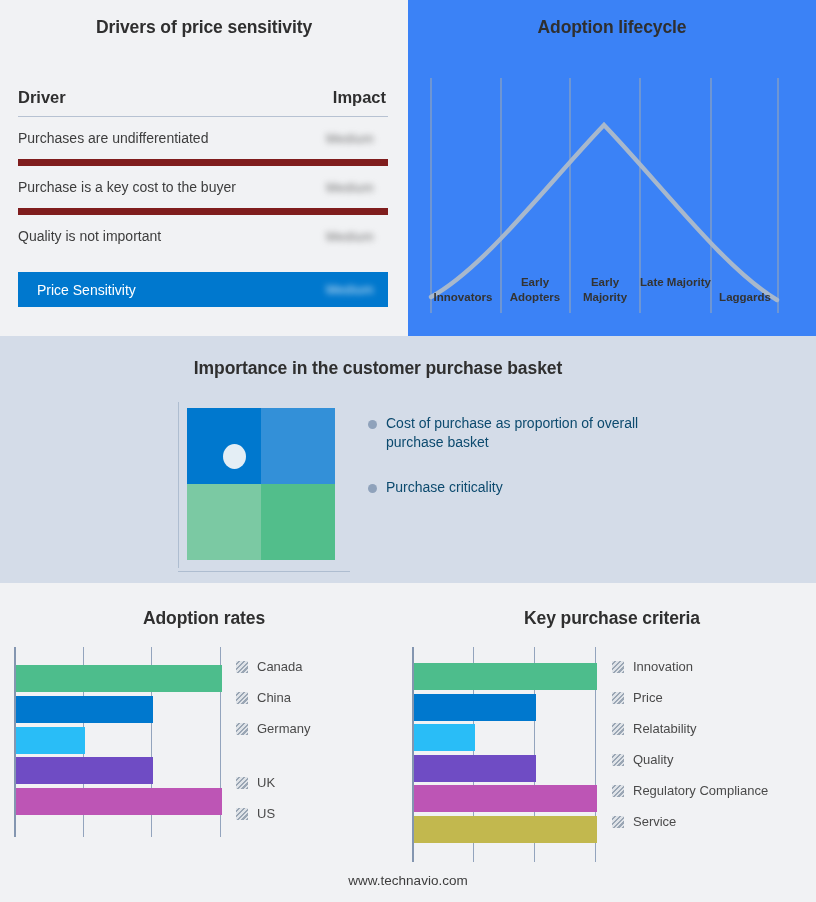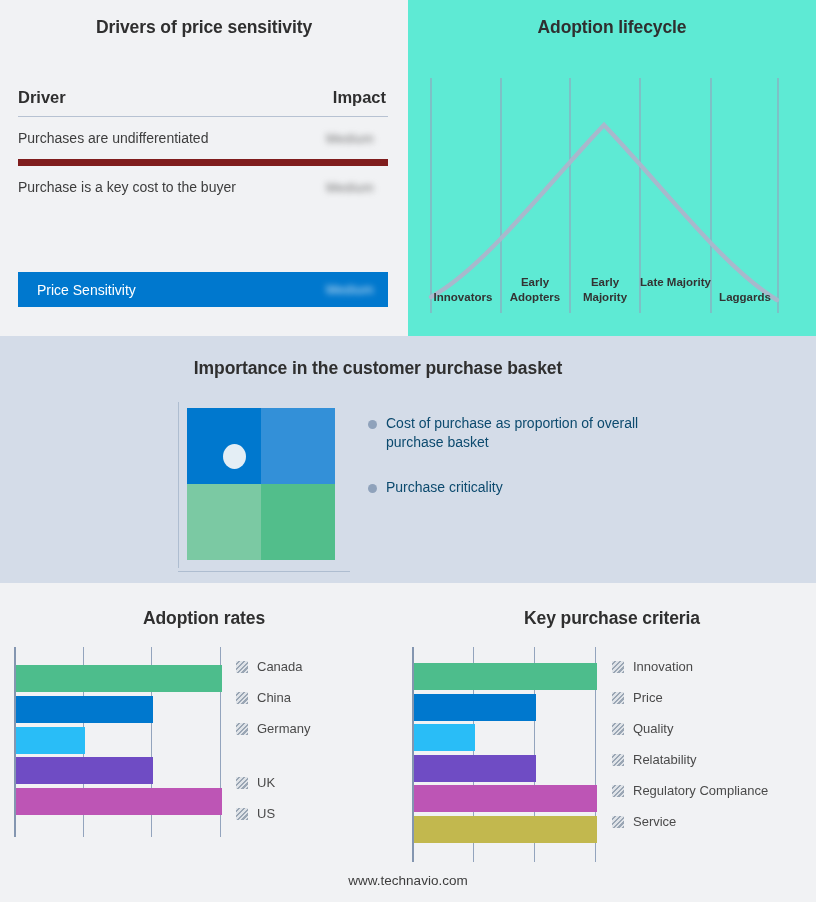--- a/index.html
+++ b/index.html
@@ -53,21 +53,21 @@
     background:#0078ce;
     display:flex;align-items:center;justify-content:space-between;
   }
   .hi-row .lbl{color:#ffffff;font-size:14px;margin-left:19px;}
   .hi-row .val{
     color:#d8eaf8;font-size:13px;margin-right:14px;
     filter:blur(3.1px);letter-spacing:0.3px;
   }
 
   
-  #lifecycle{left:408px;top:0;width:408px;height:336px;background:#5eead4;}
+  #lifecycle{left:408px;top:0;width:408px;height:336px;background:#3b82f6;}
   #lifecycle .sec-title{position:absolute;left:0;top:17px;width:408px;}
   #lc-plot{position:absolute;left:16px;top:78px;width:380px;height:235px;}
   #lc-plot svg{display:block;}
   .lc-labels{position:absolute;left:16px;top:268px;width:380px;height:45px;}
   .lc-lab{
     position:absolute;
     text-align:center;
     font-weight:bold;font-size:11.5px;color:#333333;
     line-height:14.5px;
   }
@@ -137,20 +137,24 @@
       <span>Driver</span>
       <span class="impact-h">Impact</span>
     </div>
 
     <div class="trow">
       <span>Purchases are undifferentiated</span>
       <span class="val">Medium</span>
     </div>
     <div class="trow">
       <span>Purchase is a key cost to the buyer</span>
+      <span class="val">Medium</span>
+    </div>
+    <div class="trow">
+      <span>Quality is not important</span>
       <span class="val">Medium</span>
     </div>
   </div>
 
   <div class="hi-row">
     <span class="lbl">Price Sensitivity</span>
     <span class="val">Medium</span>
   </div>
 </div>
 
@@ -266,28 +270,28 @@
         <div class="bl-item" style="height: 31px;">
           <span class="bl-swatch"></span>
           <span class="bl-text">Innovation</span>
         </div>
         <div class="bl-item" style="height: 31px;">
           <span class="bl-swatch"></span>
           <span class="bl-text">Price</span>
         </div>
         <div class="bl-item" style="height: 31px;">
           <span class="bl-swatch"></span>
+          <span class="bl-text">Relatability</span>
+        </div>
+        <div class="bl-item" style="height: 31px;">
+          <span class="bl-swatch"></span>
           <span class="bl-text">Quality</span>
         </div>
         <div class="bl-item" style="height: 31px;">
           <span class="bl-swatch"></span>
-          <span class="bl-text">Relatability</span>
-        </div>
-        <div class="bl-item" style="height: 31px;">
-          <span class="bl-swatch"></span>
           <span class="bl-text">Regulatory Compliance</span>
         </div>
         <div class="bl-item" style="height: 31px;">
           <span class="bl-swatch"></span>
           <span class="bl-text">Service</span>
         </div>
       </div>
   </div>
 </div>
 

